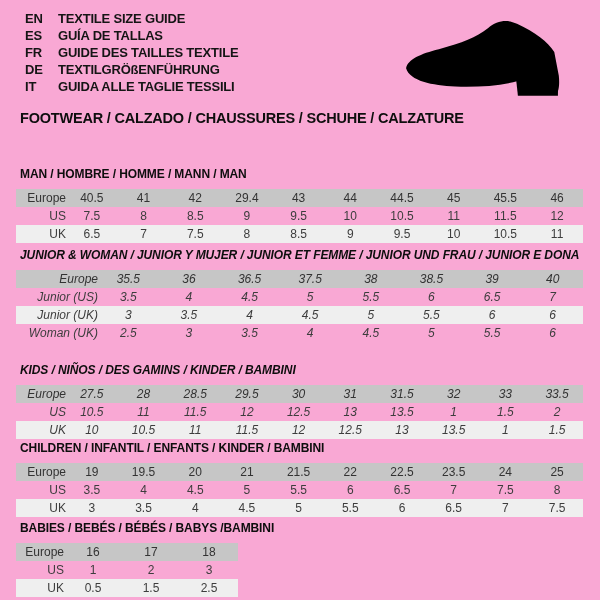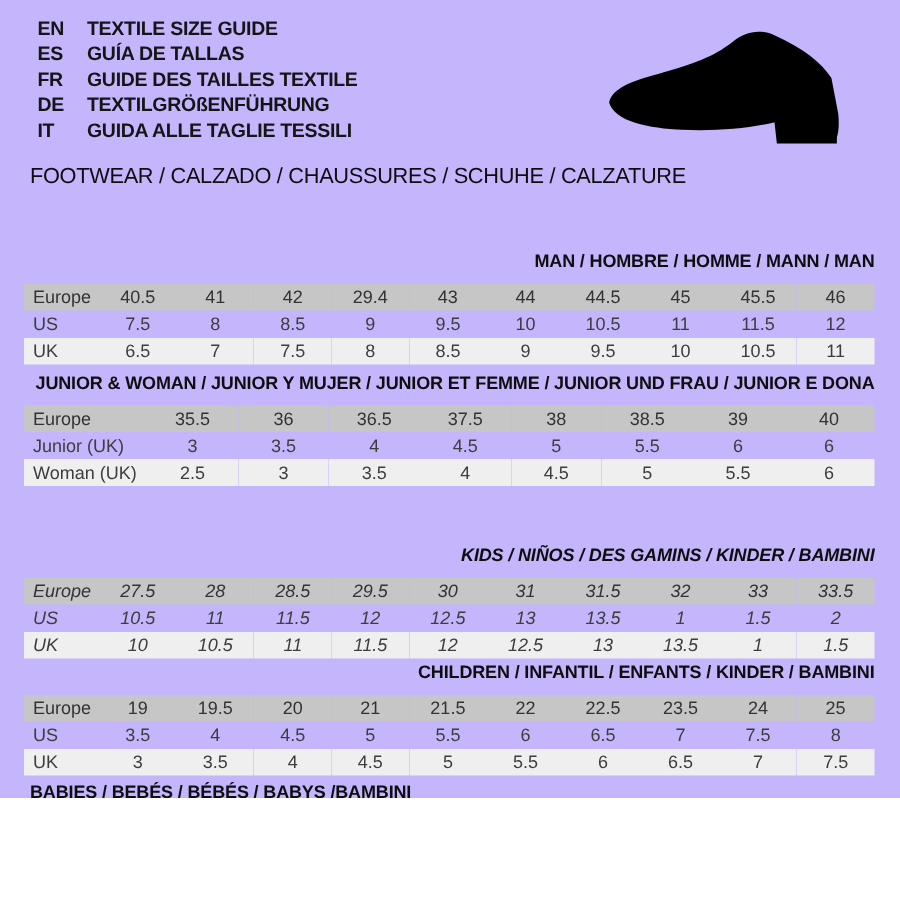--- a/index.html
+++ b/index.html
@@ -1,45 +1,45 @@
 <!DOCTYPE html>
 <html><head>
 <meta charset="utf-8">
 <style>
   * { margin:0; padding:0; box-sizing:border-box; }
   html,body { background:#fff; }
   .page {
-    position:relative; width:600px; height:532px; background:#c4b5fd;
+    position:relative; width:600px; height:600px; background:#f9a8d4;
     font-family:"Liberation Sans","DejaVu Sans",sans-serif; color:#111; overflow:hidden;
   }
   
   .langs { position:absolute; top:10px; left:25px; }
   .lang-row { height:17px; line-height:17px; font-size:13px; font-weight:700; color:#151515; letter-spacing:-0.2px; }
   .lang-code { display:inline-block; width:33px; }
   
   .shoe { position:absolute; left:386px; top:12px; width:202px; height:100px; }
   .shoe svg { width:100%; height:100%; }
   
-  .category { position:absolute; top:110px; left:20px; font-size:14.5px; font-weight:400; color:#0e0e0e; letter-spacing:-0.2px; }
+  .category { position:absolute; top:110px; left:20px; font-size:14.5px; font-weight:700; color:#0e0e0e; letter-spacing:-0.2px; }
   
   .size-section { position:absolute; left:16px; }
-  .size-section h2 { font-size:12px; line-height:12px; font-weight:700; color:#0e0e0e; margin-left:4px; letter-spacing:-0.1px; white-space:nowrap;text-align:right; }
+  .size-section h2 { font-size:12px; line-height:12px; font-weight:700; color:#0e0e0e; margin-left:4px; letter-spacing:-0.1px; white-space:nowrap; }
   .size-section table { border-collapse:collapse; table-layout:fixed; margin-top:9px; }
   td { height:18px; line-height:18px; text-align:center; font-size:12px; color:#3d3d3d; padding:0; overflow:hidden; white-space:nowrap; }
-  td.lbl { text-align:left; padding-left:6px; }
+  td.lbl { text-align:right; padding-left:6px; }
   tr:first-child td { background:#c6c6c6; color:#333; }
   tr:nth-child(2n+3) td { background:#efefef; }
   .cols10 { width:567px; }
   .cols10 .lbl { width:50px; }
   .cols8 { width:567px; }
   .cols8 .lbl { width:82px; }
   .cols3 { width:222px; }
   .cols3 .lbl { width:48px; }
   #sec0 { top:168px; }
-  #sec1 { top:249px; }
+  #sec1 { top:249px;font-style:italic; }
   #sec2 { top:364px;font-style:italic; }
   #sec3 { top:442px; }
   #sec4 { top:522px; }
 </style>
 </head>
 <body>
 
 <div class="page">
 
   <div class="langs">
@@ -125,20 +125,31 @@
             <td>35.5</td>
             <td>36</td>
             <td>36.5</td>
             <td>37.5</td>
             <td>38</td>
             <td>38.5</td>
             <td>39</td>
             <td>40</td>
           </tr>
           <tr>
+            <td class="lbl">Junior (US)</td>
+            <td>3.5</td>
+            <td>4</td>
+            <td>4.5</td>
+            <td>5</td>
+            <td>5.5</td>
+            <td>6</td>
+            <td>6.5</td>
+            <td>7</td>
+          </tr>
+          <tr>
             <td class="lbl">Junior (UK)</td>
             <td>3</td>
             <td>3.5</td>
             <td>4</td>
             <td>4.5</td>
             <td>5</td>
             <td>5.5</td>
             <td>6</td>
             <td>6</td>
           </tr>

